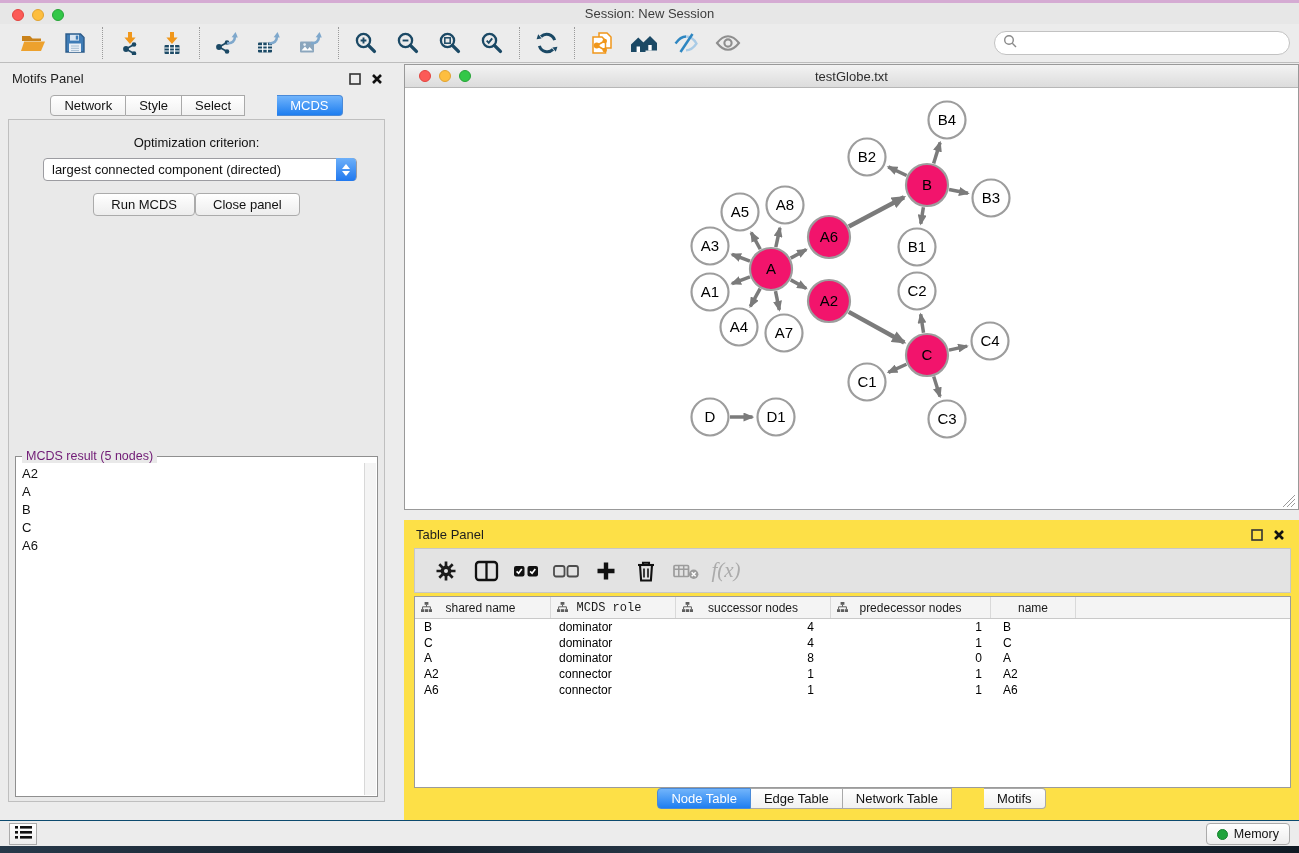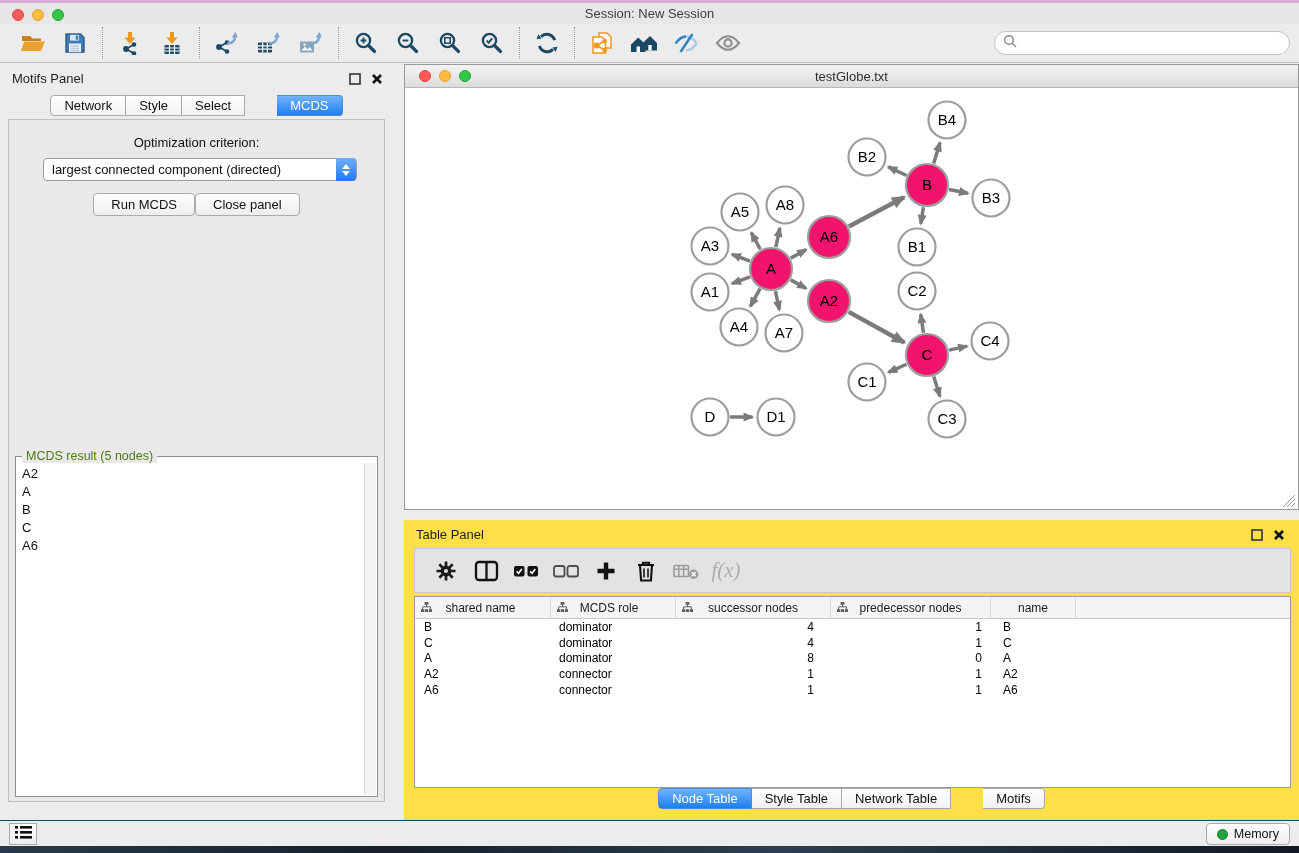--- a/index.html
+++ b/index.html
@@ -39,21 +39,21 @@
   #cp-content { position:absolute; left:8px; top:55px; width:377px; height:683px; background:#e9e9e9; border:1px solid #bfbfbf; }
   #opt-label { position:absolute; top:15px; left:0; width:100%; text-align:center; font-size:13px; color:#111; }
   #criterion-select { position:absolute; left:34px; top:38px; width:314px; height:23px; background:#fff; border:1px solid #9c9ca1; border-radius:4px; font-size:13px; display:flex; align-items:center; padding-left:8px; color:#111; }
   #criterion-select .stepper { position:absolute; right:0; top:-1px; width:20px; height:23px; border-radius:0 4px 4px 0; background:linear-gradient(#6db0f9,#2078ef); display:flex; flex-direction:column; align-items:center; justify-content:center; gap:2px; }
   .chev { width:0; height:0; border-left:4px solid transparent; border-right:4px solid transparent; }
   .chev.up { border-bottom:5px solid #fff; }
   .chev.down { border-top:5px solid #fff; }
   #cp-buttons { position:absolute; top:73px; left:0; width:100%; display:flex; justify-content:center; }
   .push-btn { height:23px; padding:0 17px; font-size:13px; color:#111; background:linear-gradient(#ffffff,#ededed); border:1px solid #ababab; border-radius:4px; cursor:default; font-family:"Liberation Sans",sans-serif; }
   #mcds-box { position:absolute; left:6px; top:336px; width:363px; height:341px; border:1px solid #8f8f8f; background:#fff; }
-  #mcds-legend { position:absolute; top:-8px; left:6px; background:#e9e9e9; padding:0 4px; font-size:12.5px; color:#4d7c0f; }
+  #mcds-legend { position:absolute; top:-8px; left:6px; background:#e9e9e9; padding:0 4px; font-size:12.5px; color:#701a75; }
   #mcds-list { position:absolute; left:1px; top:7px; right:14px; bottom:1px; overflow:hidden; }
   .mcds-item { font-size:13px; color:#111; padding:1.6px 0 1.6px 5px; }
   #mcds-scroll { position:absolute; top:6px; right:1px; bottom:1px; width:12px; background:#f4f4f4; border-left:1px solid #d8d8d8; }
 
   
   #net-window { position:absolute; left:404px; top:64px; width:895px; height:446px; background:#fff; border:1px solid #999; }
   #net-titlebar { position:absolute; top:0; left:0; width:100%; height:23px; background:linear-gradient(#f3f3f3,#dcdcdc); border-bottom:1px solid #b7b7b7; }
   #net-titlebar .lights { left:14px; top:5px; }
   #net-titlebar .title { position:absolute; left:0; right:0; top:4px; text-align:center; font-size:13px; color:#2e2e2e; }
   #net-canvas { position:absolute; left:0; top:23px; right:0; bottom:0; background:#fff; }
@@ -465,21 +465,21 @@
           <div class="th c0" style="text-align: center; padding-left: 0px; padding-right: 4px;">
             <span class="hier"><svg width="11" height="11" viewBox="0 0 11 11">
                 <rect x="3.6" y="0" width="3.8" height="2.8" fill="#5e5e5e"></rect>
                 <path d="M5.5 2.8v2M1.6 7.2V4.8h7.8v2.4" fill="none" stroke="#5e5e5e" stroke-width="1"></path>
                 <rect x="0" y="7.2" width="3.2" height="2.8" fill="#5e5e5e"></rect>
                 <rect x="3.9" y="7.2" width="3.2" height="2.8" fill="#5e5e5e"></rect>
                 <rect x="7.8" y="7.2" width="3.2" height="2.8" fill="#5e5e5e"></rect>
               </svg></span>
             <span>shared name</span>
           </div>
-          <div class="th c1" style="text-align: right; padding-left: 0px; padding-right: 8px;">
+          <div class="th c1" style="text-align: right; padding-left: 0px; padding-right: 8px; font-family: Liberation Mono, monospace;">
             <span class="hier"><svg width="11" height="11" viewBox="0 0 11 11">
                 <rect x="3.6" y="0" width="3.8" height="2.8" fill="#5e5e5e"></rect>
                 <path d="M5.5 2.8v2M1.6 7.2V4.8h7.8v2.4" fill="none" stroke="#5e5e5e" stroke-width="1"></path>
                 <rect x="0" y="7.2" width="3.2" height="2.8" fill="#5e5e5e"></rect>
                 <rect x="3.9" y="7.2" width="3.2" height="2.8" fill="#5e5e5e"></rect>
                 <rect x="7.8" y="7.2" width="3.2" height="2.8" fill="#5e5e5e"></rect>
               </svg></span>
             <span>MCDS role</span>
           </div>
           <div class="th c2" style="text-align: center; padding-left: 0px; padding-right: 0px;">
@@ -539,21 +539,21 @@
             <div class="td c0">A6</div>
             <div class="td c1">connector</div>
             <div class="td c2">1</div>
             <div class="td c3">1</div>
             <div class="td c4">A6</div>
           </div>
         </div>
     </div>
     <div class="tabs-row" id="tp-tabs">
         <span class="tab selected">Node Table</span>
-        <span class="tab">Style Table</span>
+        <span class="tab">Edge Table</span>
         <span class="tab">Network Table</span>
         <span class="tab">Motifs</span>
       </div>
   </div>
 
   <div id="status-bar">
     <div id="status-list-btn">
       <span>
         <svg width="17" height="15" viewBox="0 0 17 15" fill="#111">
           <rect x="0" y="1" width="3" height="2.6"></rect>

